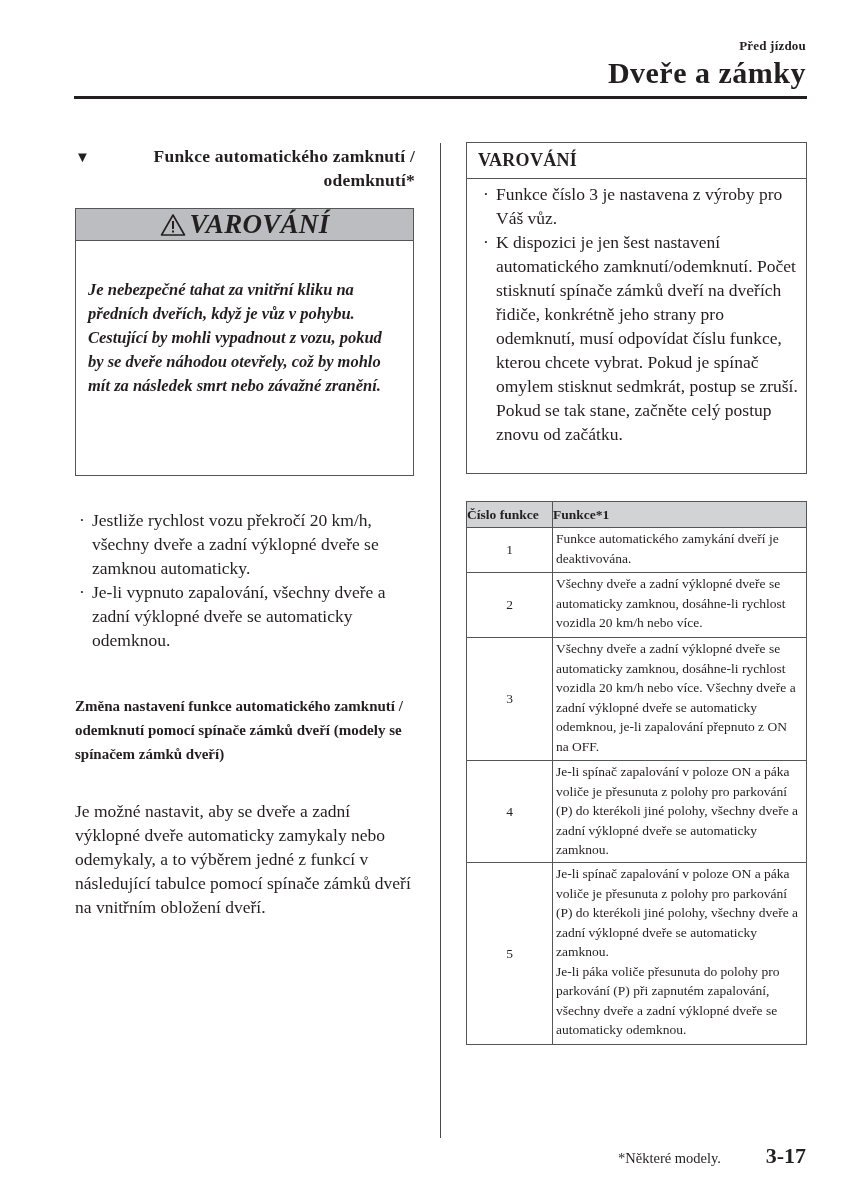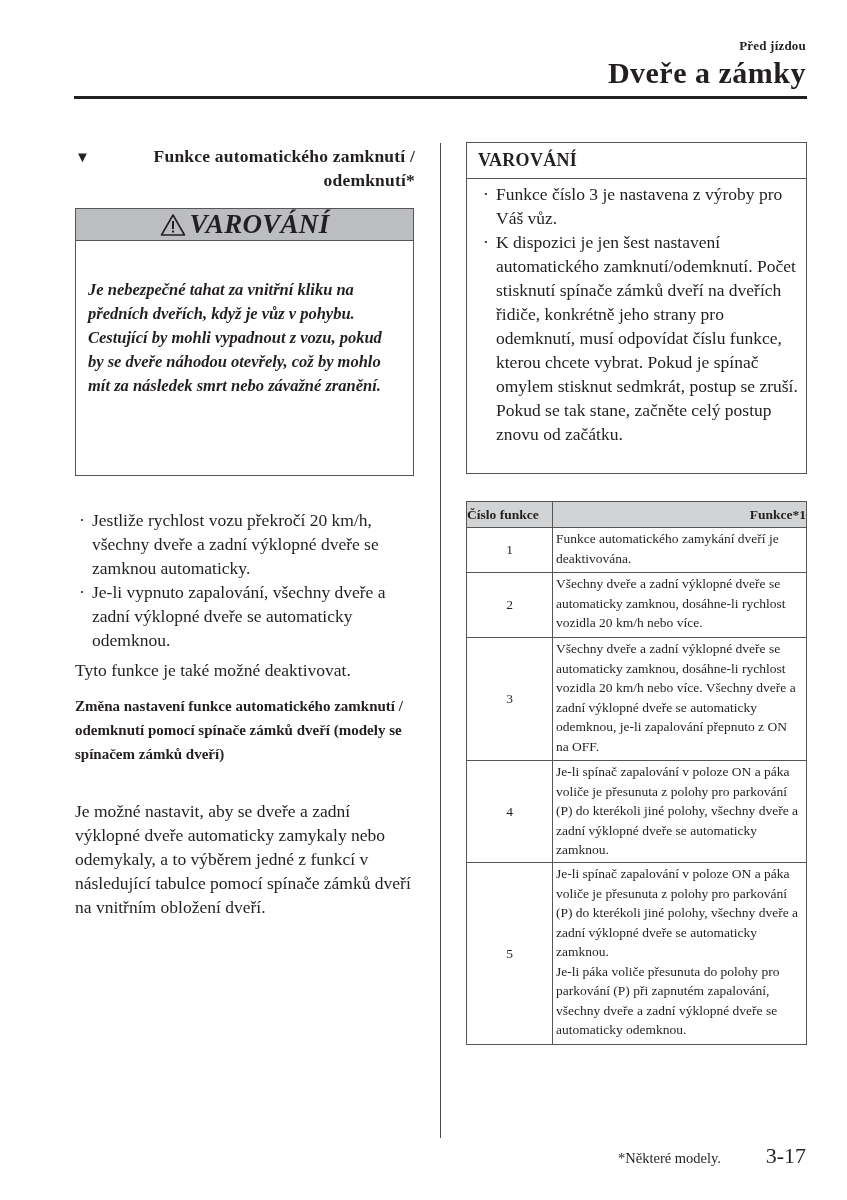--- a/index.html
+++ b/index.html
@@ -45,26 +45,26 @@
     .note-list li { position: relative; padding-left: 17px; font-size: 17.5px; line-height: 24px; }
     .note-list li .dot { position: absolute; left: 4px; top: 0; }
 
     table.fn-table {
       position: absolute; left: 466px; top: 501px; width: 341px;
       border-collapse: collapse; font-size: 13.5px; line-height: 19.5px;
     }
     .fn-table th, .fn-table td { border: 1px solid #555; padding: 0; }
     .fn-table th { background: #d1d3d4; font-weight: bold; height: 25px; font-size: 13.5px; }
     .fn-table th.c1 { width: 85px; text-align: left; }
-    .fn-table th.c2 { text-align: right; }
+    .fn-table th.c2 { text-align: left; }
     .fn-table td.num { text-align: center; vertical-align: middle; }
     .fn-table td.desc { padding: 1px 3px 1px 3px; vertical-align: top; }
 
     .footnote { right: 126px; top: 1150px; font-size: 14.5px; }
-    .page-num { right: 41px; top: 1143px; font-size: 22px; font-weight: normal; }
+    .page-num { right: 41px; top: 1143px; font-size: 22px; font-weight: bold; }
   </style>
 </head>
 <body>
 
 <div class="abs section-label">Před jízdou</div>
 <div class="abs page-title">Dveře a zámky</div>
 <div class="abs header-rule"></div>
 
 <div class="abs col-divider"></div>
 
@@ -87,21 +87,20 @@
       <br>
       <span>Je nebezpečné tahat za vnitřní kliku na předních dveřích, když je vůz v pohybu. Cestující by mohli vypadnout z vozu, pokud by se dveře náhodou otevřely, což by mohlo mít za následek smrt nebo závažné zranění.</span>
     </div>
   </div>
 
   <ul class="bullets">
     <li><span class="dot">·</span><span>Jestliže rychlost vozu překročí 20 km/h, všechny dveře a zadní výklopné dveře se zamknou automaticky.</span></li>
     <li><span class="dot">·</span><span>Je-li vypnuto zapalování, všechny dveře a zadní výklopné dveře se automaticky odemknou.</span></li>
   </ul>
 
-  <p class="body-text para1" style="margin:0">Tyto funkce je také možné deaktivovat.</p>
   <div class="h-bold">Změna nastavení funkce automatického zamknutí / odemknutí pomocí spínače zámků dveří (modely se spínačem zámků dveří)</div>
   <p class="body-text para2" style="margin:0">Je možné nastavit, aby se dveře a zadní výklopné dveře automaticky zamykaly nebo odemykaly, a to výběrem jedné z funkcí v následující tabulce pomocí spínače zámků dveří na vnitřním obložení dveří.</p>
 </div>
 
 <div class="abs note-box">
   <div class="note-head">VAROVÁNÍ</div>
   <ul class="note-list">
     <li><span class="dot">·</span><span>Funkce číslo 3 je nastavena z výroby pro Váš vůz.</span></li>
     <li><span class="dot">·</span><span>K dispozici je jen šest nastavení automatického zamknutí/odemknutí. Počet stisknutí spínače zámků dveří na dveřích řidiče, konkrétně jeho strany pro odemknutí, musí odpovídat číslu funkce, kterou chcete vybrat. Pokud je spínač omylem stisknut sedmkrát, postup se zruší. Pokud se tak stane, začněte celý postup znovu od začátku.</span></li>
   </ul>

